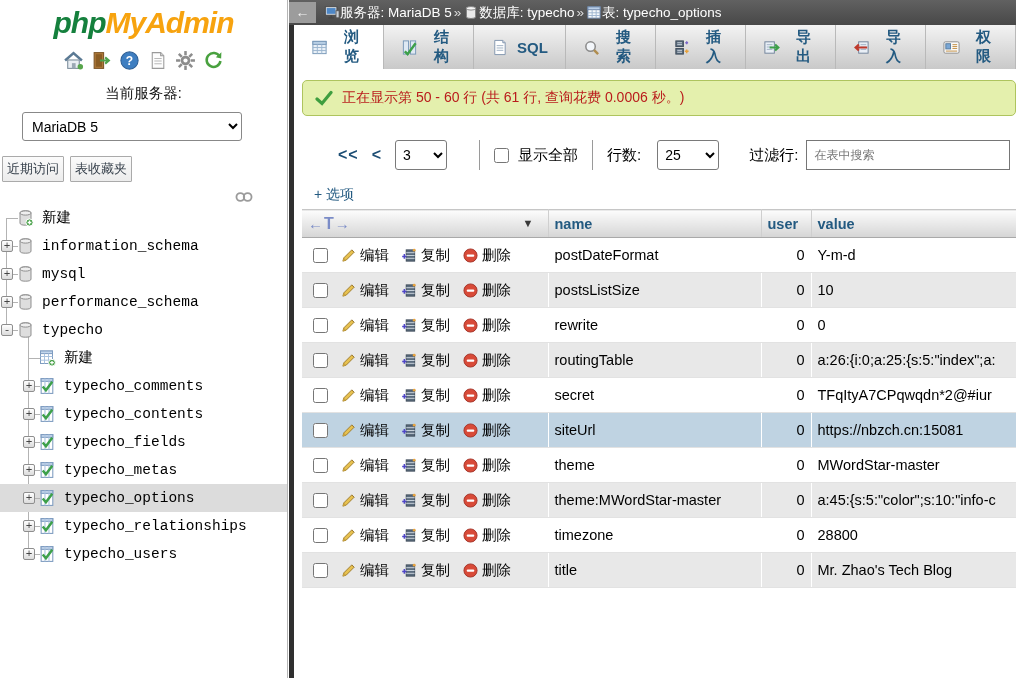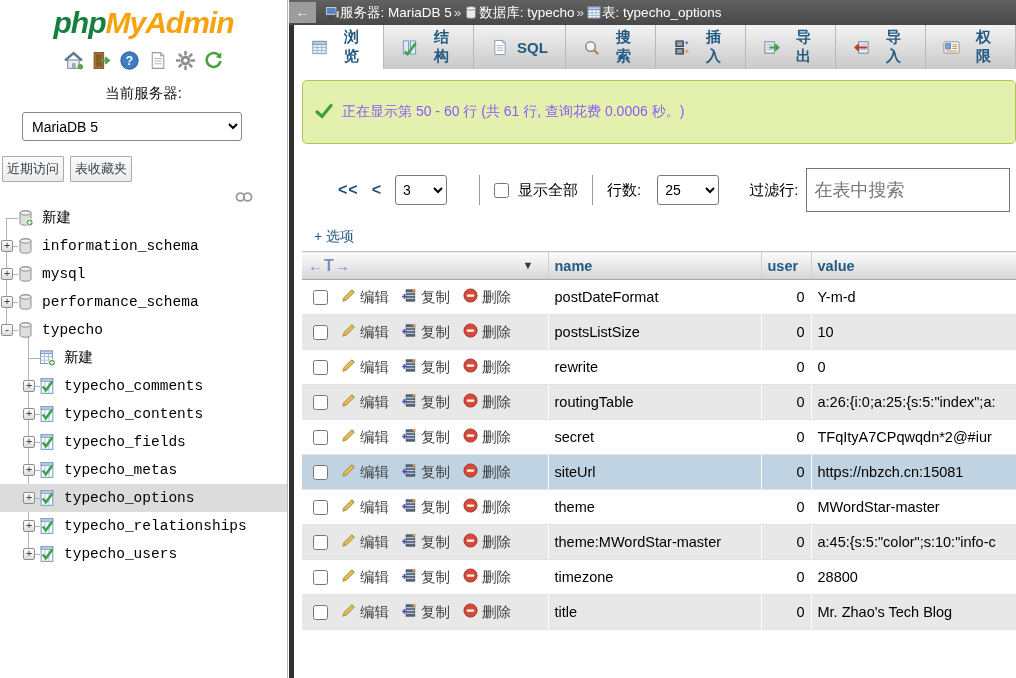--- a/index.html
+++ b/index.html
@@ -48,57 +48,57 @@
 #crumbs{display:flex;align-items:center;white-space:nowrap;}
 #crumbs .icon svg{width:16px;height:15px;}
 .crumb-sep{margin:0 2px;color:#ddd;}
 .crumb{cursor:pointer;}
 .tabsbar{position:absolute;left:5px;right:0;top:25px;height:44px;background:linear-gradient(#f3f3f3,#c9c9c9);display:flex;overflow:hidden;text-align:center;}
 .tab{display:flex;align-items:center;gap:9px;padding:0 17px;border-right:1px solid #b9b9b9;font-size:15px;font-weight:bold;color:#235a81;cursor:pointer;}
 .tab.active{background:#fff;}
 .tab .icon svg{width:17px;height:17px;}
 .content{position:absolute;left:5px;top:69px;right:0;bottom:0;background:#fff;overflow:hidden;}
 
-.msg{margin:11px 0 0 8px;width:calc(100% - 8px);background:#e4f0ad;border:1px solid #aec45e;border-radius:5px;padding:22px 12px;font-size:14px;color:#8b5cf6;display:flex;gap:9px;}
+.msg{margin:11px 0 0 8px;width:calc(100% - 8px);background:#e4f0ad;border:1px solid #aec45e;border-radius:5px;padding:8px 12px;font-size:14px;color:#b91c1c;display:flex;align-items:center;gap:9px;}
 .msg .icon svg{width:18px;height:16px;}
 
 .sqlbox{margin:10px 0 0 8px;width:calc(100% - 8px);border:1px solid #ccc;border-radius:6px;overflow:hidden;}
 .sqlline{background:#e9e9e9;padding:9px 14px 10px;font-family:"DejaVu Sans Mono","Liberation Mono",monospace;font-size:12.5px;color:#333;}
 .kw{color:#950095;}
 .kw.u{border-bottom:1px dotted #950095;}
 .star{color:#e800e8;margin:0 6px;}
 .ident{color:#2e5b8a;margin-left:6px;}
 .sqltools{background:#ccd7e2;height:42px;}
 
 .pgrow{margin:24px 0 0 8px;padding-left:36px;display:flex;align-items:center;font-size:15px;color:#000;white-space:nowrap;}
 .pglink{font-weight:bold;color:#1d4e74;font-size:16px;margin-right:13px;letter-spacing:1px;text-decoration:none;cursor:pointer;}
 select.pgsel{height:30px;border:1px solid #7a7a7a;border-radius:3px;font-size:14px;background:#fff;padding:0 3px;}
 #pageSel{width:52px;margin-right:18px;}
 #rowsSel{width:62px;margin-left:16px;}
 .vdiv{width:1px;height:30px;background:#9a9a9a;margin:0 14px;flex:0 0 auto;}
 .pgrow input[type=checkbox]{width:15px;height:15px;margin-right:9px;}
 .filter-label{margin-left:30px;margin-right:8px;}
-.filter-input{height:44px;width:204px;border:1px solid #767676;padding:0 7px;font-size:18px;color:#333;}
+.filter-input{height:30px;width:204px;border:1px solid #767676;padding:0 7px;font-size:12px;color:#333;}
 .filter-input::placeholder{color:#777;}
 
 .options-link{display:inline-block;margin:16px 0 5px 20px;color:#235a81;font-size:14px;text-decoration:none;}
 
 table.grid{margin-left:8px;border-collapse:collapse;table-layout:fixed;width:1100px;font-size:14.5px;}
 .grid thead th{background:linear-gradient(#fcfcfc,#d5d5d5);border-top:1px solid #c6c6c6;border-bottom:1px solid #a9a9a9;border-right:1px solid #cfcfcf;height:28px;font-weight:bold;color:#235a81;text-align:left;padding:0 6px;}
 th.ctrl{position:relative;font-weight:normal;}
 .ctrl-glyph{color:#7b8cc7;font-size:15px;font-weight:bold;}
 .ctrl-tee{font-size:16px;margin:0 1px;}
 .sort{position:absolute;right:14px;top:7px;color:#3a3a3a;font-size:11px;}
 .grid tbody td{height:34px;padding:0 6px;border-bottom:1px solid #e2e2e2;border-right:1px solid rgba(255,255,255,.7);color:#000;overflow:hidden;white-space:nowrap;}
 tr.odd{background:#fff;}
 tr.even{background:#e8e8e8;}
 tr.hl{background:#bfd3e2;}
 .actwrap{display:flex;align-items:center;gap:13px;height:34px;padding-left:5px;}
 .actwrap input[type=checkbox]{width:15px;height:15px;}
-.action{display:flex;align-items:flex-start;gap:4px;color:#404040;text-decoration:none;cursor:pointer;}
+.action{display:flex;align-items:center;gap:4px;color:#000000;text-decoration:none;cursor:pointer;}
 .action .icon svg{width:15px;height:15px;}
 td.user{text-align:right;padding-right:16px;}
 td.value{padding-left:10px;color:#111;}
 </style>
 </head>
 <body>
 
 <div id="sidebar">
   <div class="logo">
     <span class="p1">php</span><span class="p2">MyAdmin</span>

